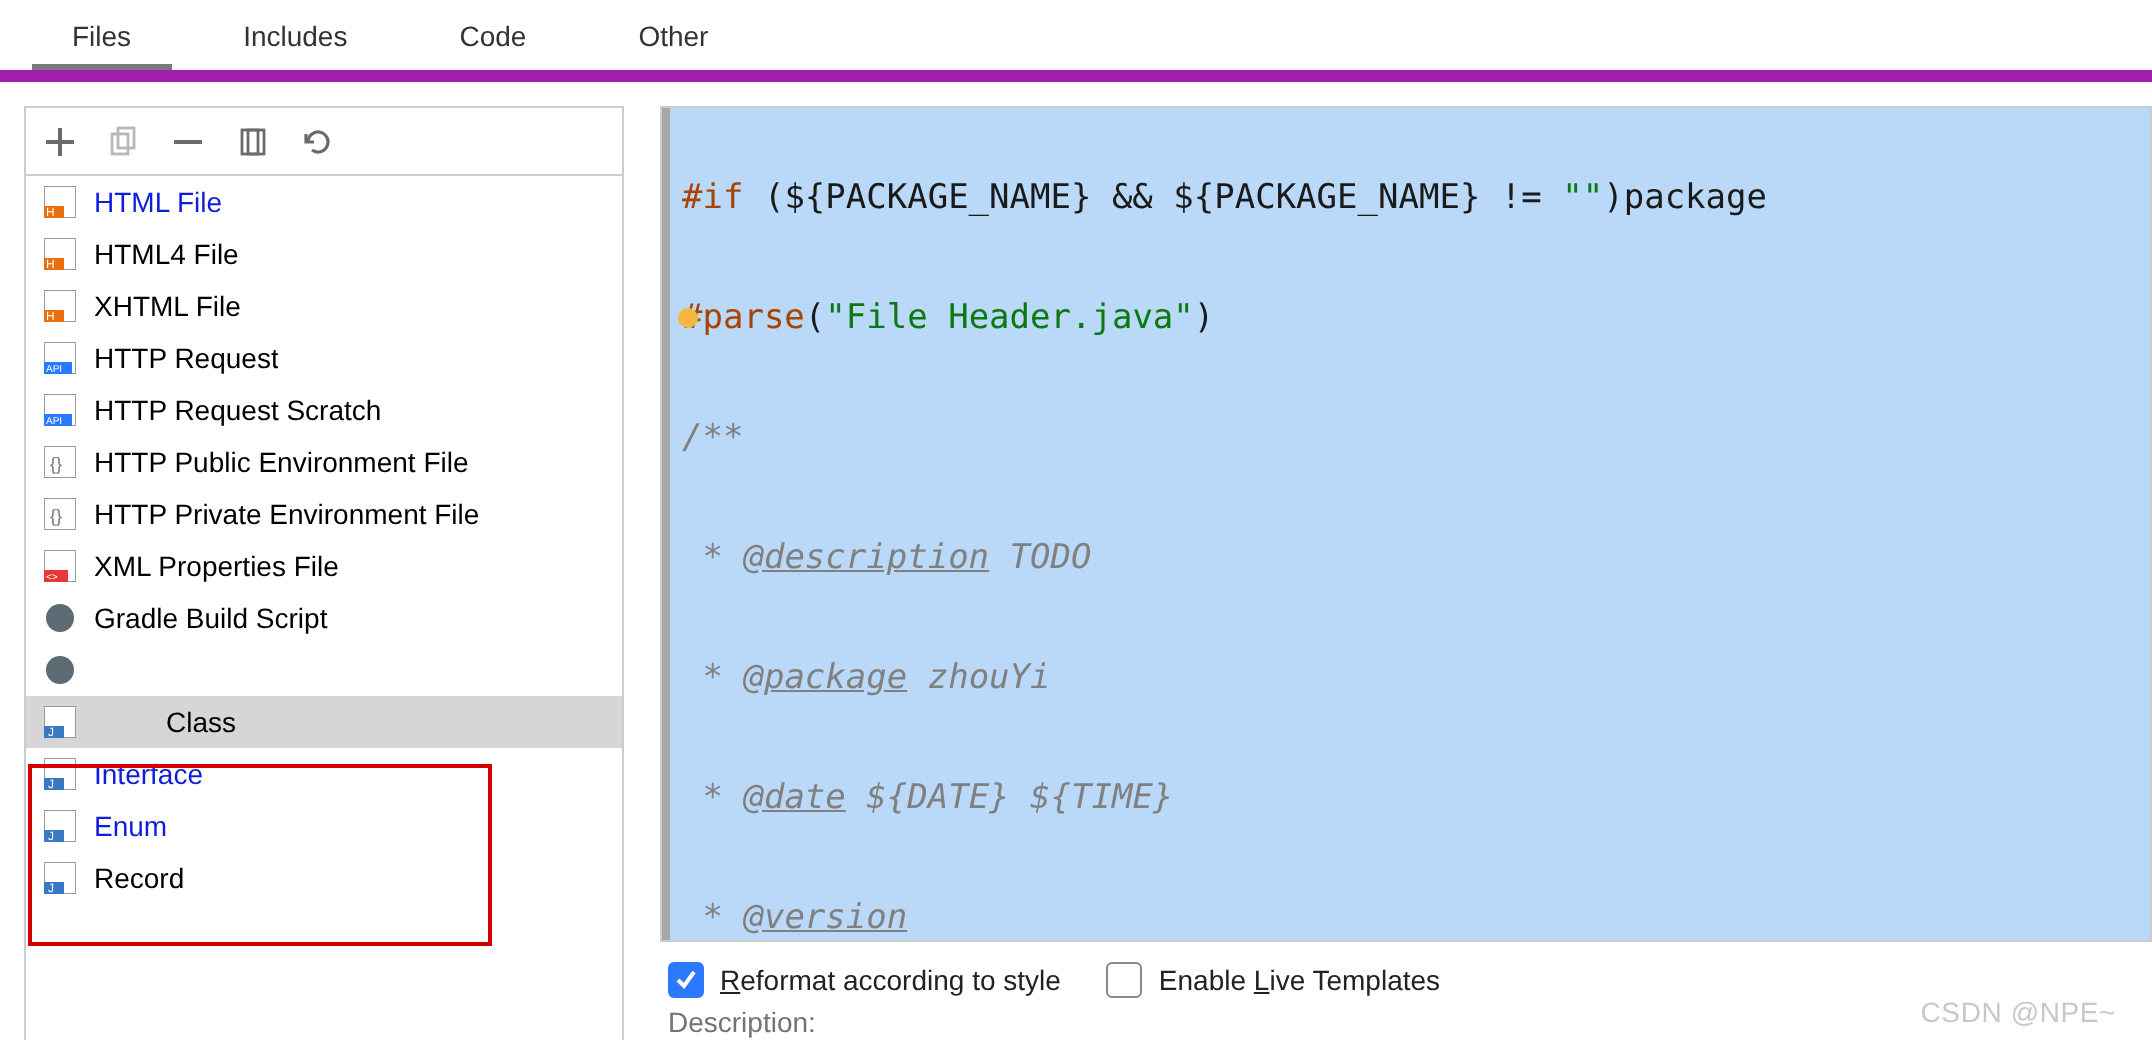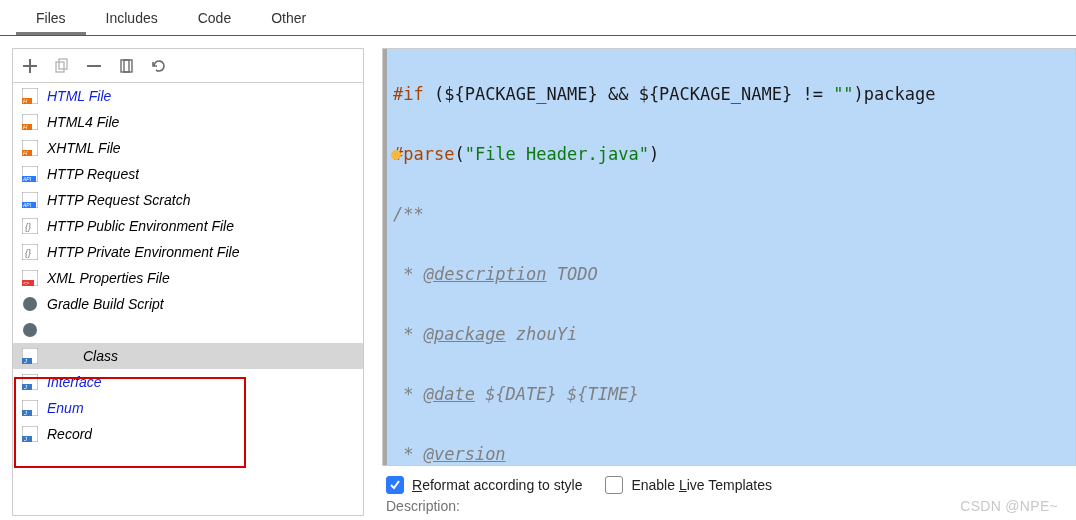--- a/index.html
+++ b/index.html
@@ -1,21 +1,21 @@
 <!DOCTYPE html>
 <html><head>
 <meta charset="utf-8">
 <style>
   * { box-sizing: border-box; margin: 0; padding: 0; }
   body { font-family: "Segoe UI", Arial, sans-serif; font-size: 14px; background: #fff; color: #000; width:1076px; height:520px; overflow:hidden; position:relative;}
-  .tabs { display:flex; padding: 4px 16px 0 16px; border-bottom: 1px solid #a21caf; gap:0;}
+  .tabs { display:flex; padding: 4px 16px 0 16px; border-bottom: 6px solid #a21caf; gap:16px;}
   .tab { padding: 6px 20px; cursor:pointer; color:#333;}
   .tab.active { border-bottom: 3px solid #7a7a7a; font-weight:400;}
   .body { display:flex; height: calc(100% - 40px); padding:12px 0 0 12px; gap:18px;}
-  .left { width: 352px; border:1px solid #ccc; display:flex; flex-direction:column; background:#fff;font-style:italic;}
+  .left { width: 300px; border:1px solid #ccc; display:flex; flex-direction:column; background:#fff;}
   .toolbar { height:34px; border-bottom:1px solid #ccc; display:flex; align-items:center; gap:14px; padding:0 8px;}
   .tb-icon { width:18px; height:18px; display:flex; align-items:center; justify-content:center; color:#6b6b6b; cursor:pointer;}
   .tb-icon.disabled { color:#b8b8b8; cursor:default;}
   .list { flex:1; overflow-y:auto; position:relative;}
   .item { display:flex; align-items:center; gap:8px; padding:4px 8px; cursor:pointer; white-space:nowrap; overflow:hidden; text-overflow:ellipsis;}
   .item.selected { background:#d6d6d6;gap:44px;}
   .item .fi { width:18px; height:18px; flex-shrink:0; display:flex; align-items:center; justify-content:center;}
   .item span.lbl { overflow:hidden; text-overflow:ellipsis;}
   .link { color:#0f1edb;}
   .hilite-box { position:absolute; border:2px solid #d40000; pointer-events:none;}

